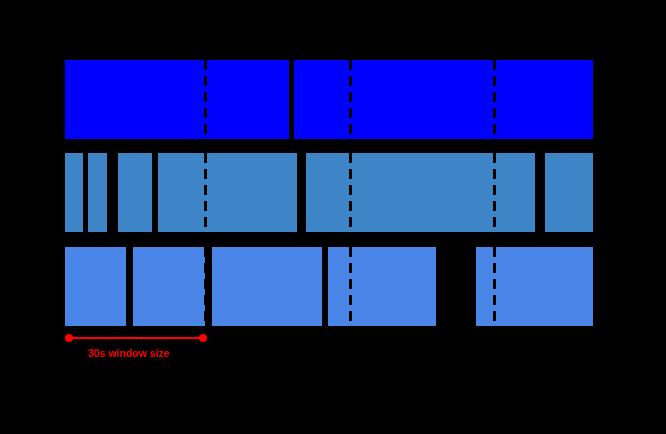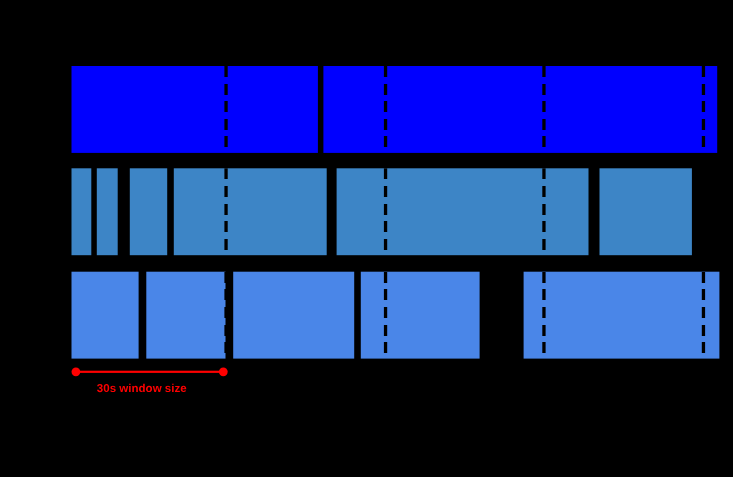--- a/index.html
+++ b/index.html
@@ -3,21 +3,21 @@
 <meta charset="utf-8">
 <style>
   html, body {
     margin: 0;
     padding: 0;
     background: #000000;
     font-family: "Liberation Sans", sans-serif;
   }
   .stage {
     position: relative;
-    width: 666px;
+    width: 593px;
     height: 434px;
     background: #000000;
     overflow: hidden;
   }
   .row-band {
     position: absolute;
     left: 0;
     width: 100%;
   }
   .bar-seg {

